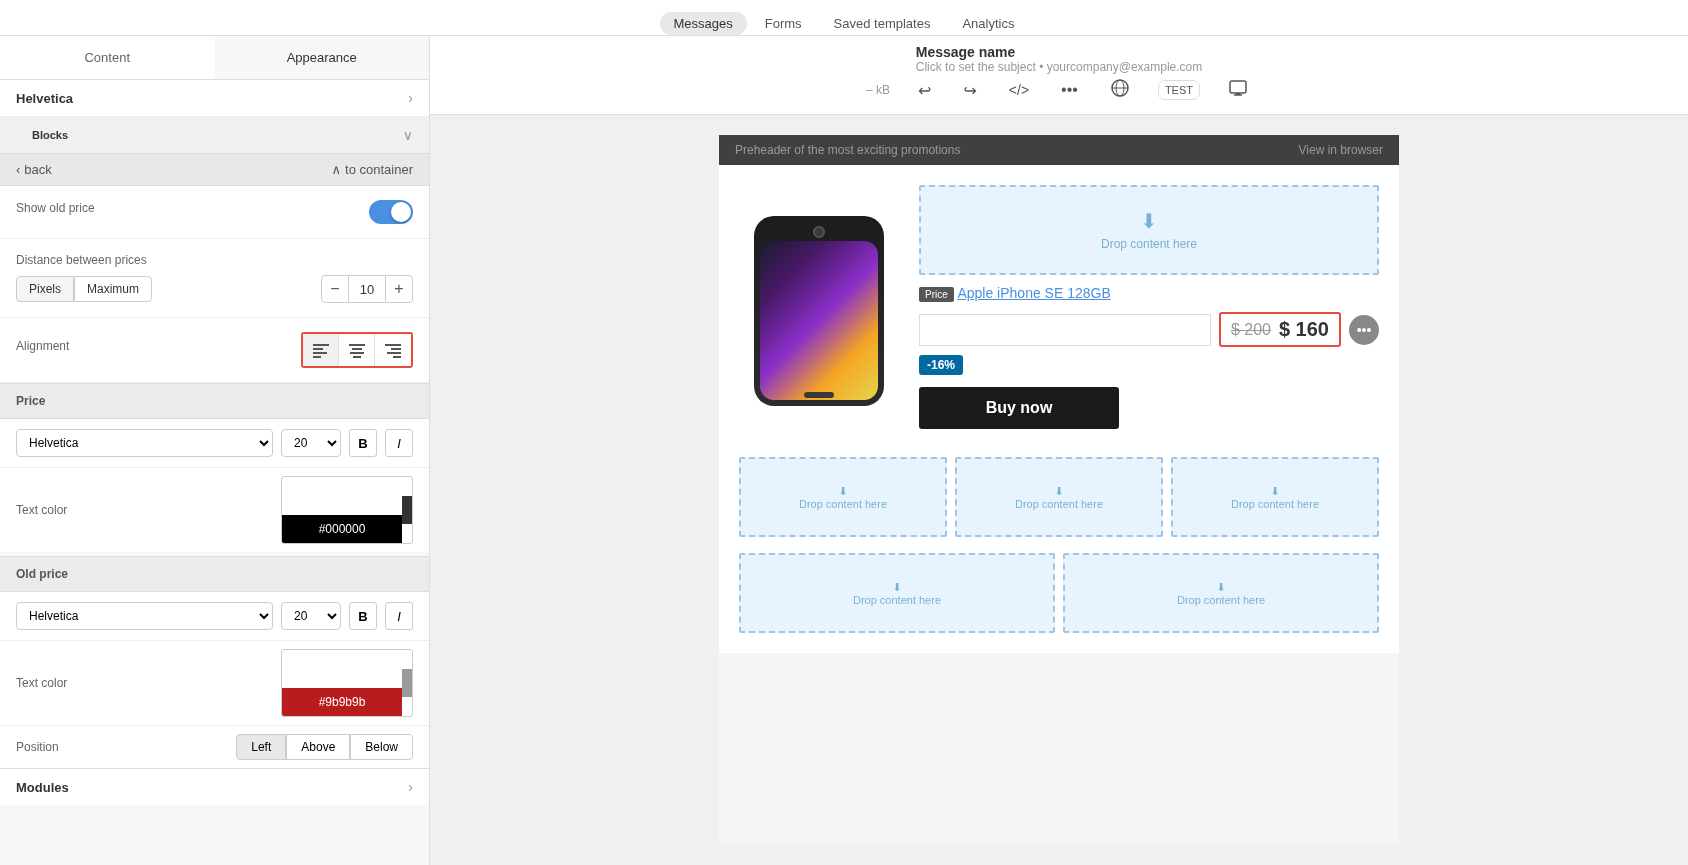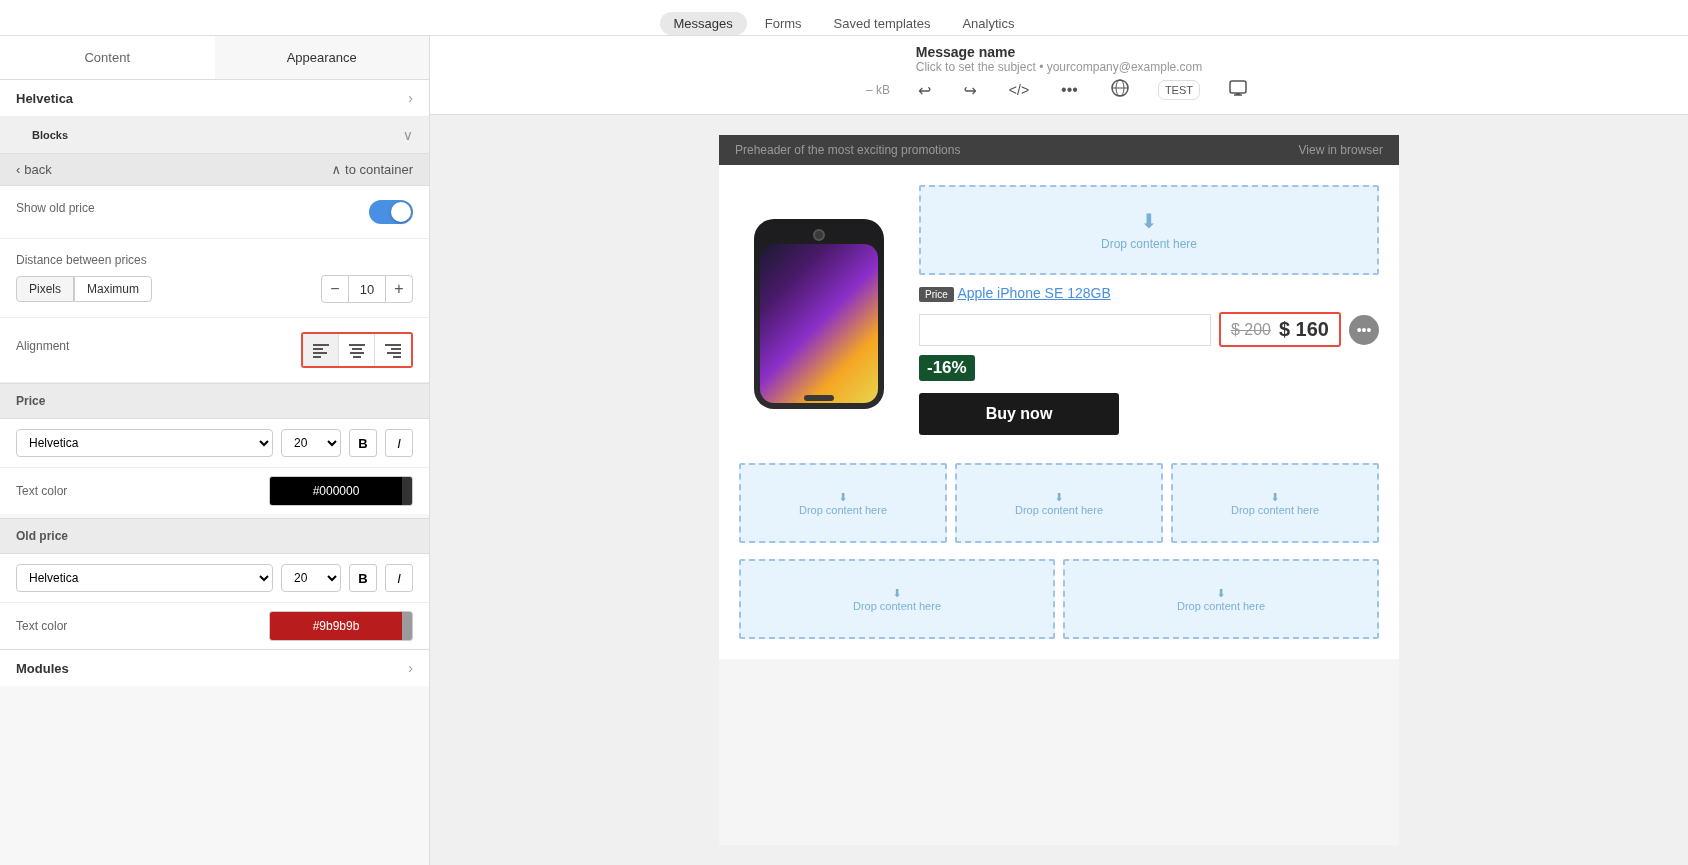--- a/index.html
+++ b/index.html
@@ -59,21 +59,21 @@
     .subsection-header { padding: 10px 16px; background: #ebebeb; font-size: 12px; font-weight: 600; color: #555; border-bottom: 1px solid #ddd; border-top: 1px solid #ddd; }
 
     .font-row { display: flex; align-items: center; gap: 8px; padding: 10px 16px; background: #fff; }
     .font-select { flex: 1; padding: 5px 8px; border: 1px solid #ccc; border-radius: 4px; font-size: 12px; background: #fff; }
     .size-select { width: 60px; padding: 5px 8px; border: 1px solid #ccc; border-radius: 4px; font-size: 12px; background: #fff; }
     .format-btn { width: 28px; height: 28px; border: 1px solid #ccc; background: #fff; cursor: pointer; font-size: 13px; border-radius: 3px; display: flex; align-items: center; justify-content: center; }
 
     .color-row { display: flex; align-items: center; justify-content: space-between; padding: 8px 16px; background: #fff; border-top: 1px solid #eee; }
     .color-label { font-size: 12px; color: #666; }
     .color-swatch { display: flex; align-items: center; gap: 0; border: 1px solid #ccc; border-radius: 3px; overflow: hidden; }
-    .color-box { width: 132px; height: 28px; display: flex; align-items: center; justify-content: center; font-size: 12px; font-weight: 500; }
+    .color-box { width: 120px; height: 28px; display: flex; align-items: center; justify-content: center; font-size: 12px; font-weight: 500; margin-top: 38px; }
     .color-dot { width: 10px; height: 28px; background: #333; }
 
     .position-row { display: flex; align-items: center; justify-content: space-between; padding: 8px 16px; background: #fff; border-top: 1px solid #eee; }
     .position-label { font-size: 12px; color: #666; }
     .pos-buttons { display: flex; gap: 0; }
     .pos-btn { padding: 5px 14px; border: 1px solid #ccc; background: #fff; cursor: pointer; font-size: 12px; }
     .pos-btn:first-child { border-radius: 4px 0 0 4px; }
     .pos-btn:last-child { border-radius: 0 4px 4px 0; }
     .pos-btn.active { background: #e8e8e8; font-weight: 500; }
 
@@ -106,21 +106,21 @@
 
     .price-label-badge { display: inline-block; background: #555; color: #fff; font-size: 10px; padding: 2px 6px; border-radius: 2px; margin-bottom: 6px; }
     .product-link { color: #4a90e2; font-size: 14px; text-decoration: underline; margin-bottom: 8px; }
 
     .price-row { display: flex; align-items: center; gap: 8px; margin-bottom: 8px; position: relative; }
     .price-box { border: 2px solid #e74c3c; border-radius: 3px; padding: 4px 10px; display: flex; align-items: center; gap: 8px; }
     .old-price { font-size: 16px; color: #999; text-decoration: line-through; }
     .new-price { font-size: 20px; font-weight: 700; color: #333; }
     .price-more-btn { width: 30px; height: 30px; background: #888; border-radius: 50%; display: flex; align-items: center; justify-content: center; color: #fff; font-size: 14px; cursor: pointer; }
 
-    .discount-badge { display: inline-block; background: #14532d; color: #fff; font-size: 17px; font-weight: 700; padding: 3px 8px; border-radius: 3px; margin-bottom: 12px; }
+    .discount-badge { display: inline-block; background: #0369a1; color: #fff; font-size: 12px; font-weight: 700; padding: 3px 8px; border-radius: 3px; margin-bottom: 12px; }
 
     .buy-btn { background: #1a1a1a; color: #fff; border: none; padding: 12px 40px; font-size: 16px; font-weight: 600; cursor: pointer; border-radius: 3px; display: block; width: 200px; text-align: center; margin-bottom: 8px; }
 
     .drop-row-3 { display: flex; gap: 8px; margin-bottom: 8px; }
     .drop-zone-sm { flex: 1; border: 2px dashed #a0c4e8; background: #e8f4fd; height: 80px; display: flex; flex-direction: column; align-items: center; justify-content: center; color: #7ab0d4; font-size: 11px; border-radius: 2px; }
     .drop-zone-lg { flex: 1; border: 2px dashed #a0c4e8; background: #e8f4fd; height: 80px; display: flex; flex-direction: column; align-items: center; justify-content: center; color: #7ab0d4; font-size: 11px; border-radius: 2px; }
 
     .drop-row-2 { display: flex; gap: 8px; padding: 0 20px 20px; }
 
     
@@ -257,20 +257,28 @@
       <button class="format-btn" style="font-weight:700;">B</button>
       <button class="format-btn" style="font-style:italic;">I</button>
     </div>
     <div class="color-row">
       <span class="color-label">Text color</span>
       <div class="color-swatch">
         <div class="color-box" style="background:#b91c1c; color:#fff;">#9b9b9b</div>
         <div class="color-dot" style="background:#9b9b9b;"></div>
       </div>
     </div>
+    <div class="position-row">
+      <span class="position-label">Position</span>
+      <div class="pos-buttons">
+        <button class="pos-btn active">Left</button>
+        <button class="pos-btn">Above</button>
+        <button class="pos-btn">Below</button>
+      </div>
+    </div>
 
     <div class="modules-header">
       <h3>Modules</h3>
       <span class="section-arrow">›</span>
     </div>
 
   </div>
 
   <div class="canvas-area">
 

